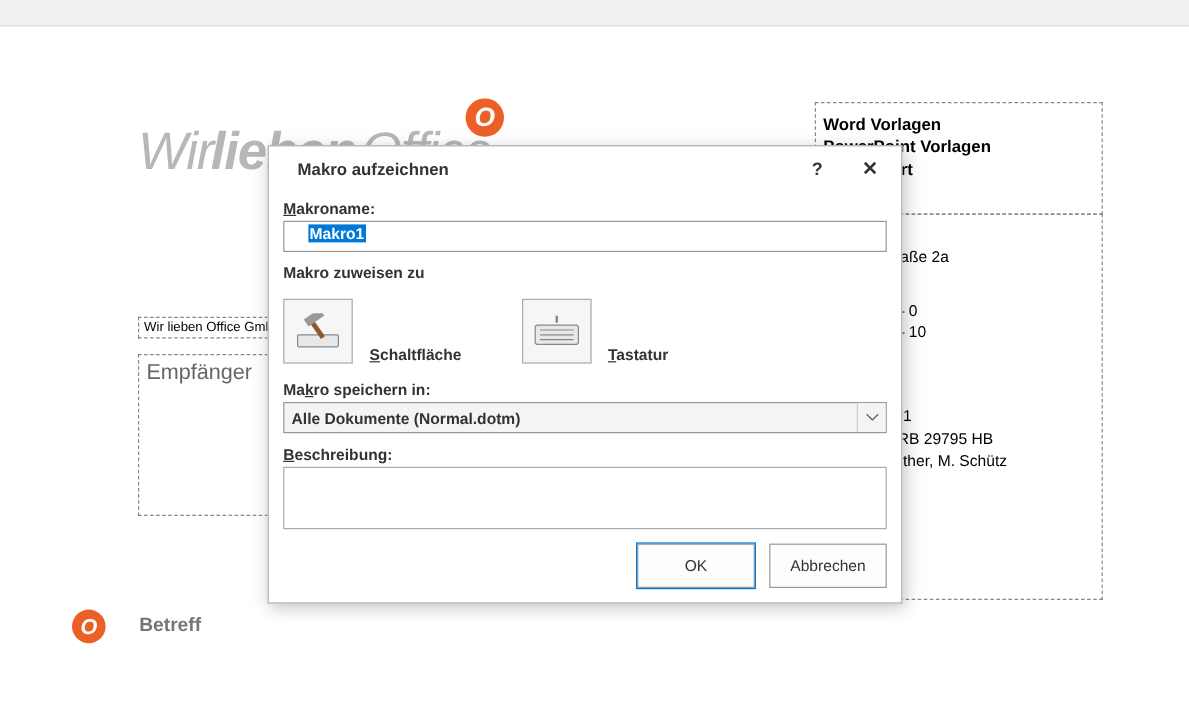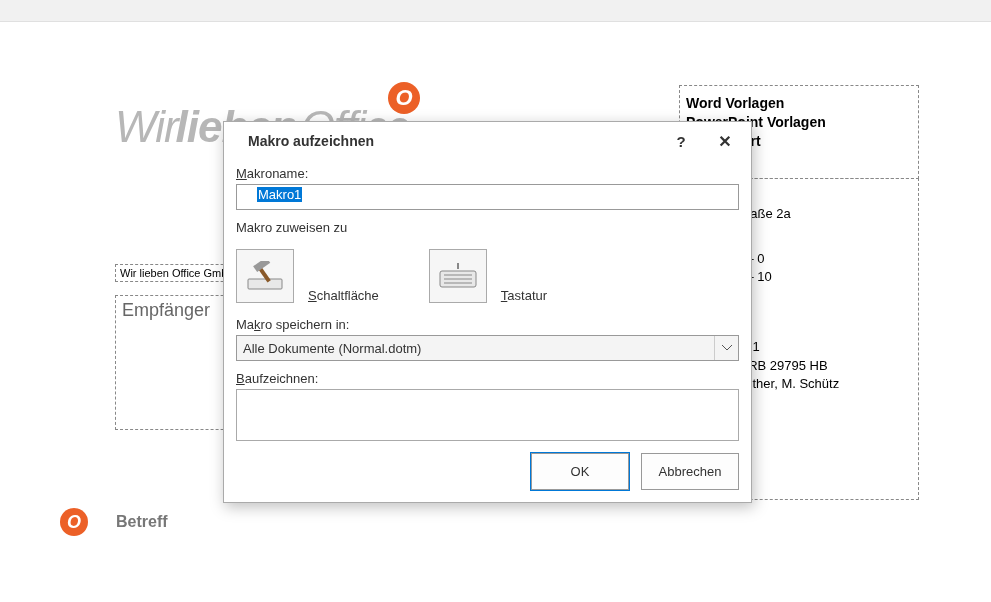--- a/index.html
+++ b/index.html
@@ -24,21 +24,21 @@
 
   .betreff-row { position: absolute; left: 60px; top: 486px; display: flex; align-items: center; }
   .betreff-row .mark { width: 28px; height: 28px; border-radius: 50%; background: #ec6027; color: #fff; font-weight: 800; font-style: italic; font-size: 18px; display: flex; align-items: center; justify-content: center; margin-right: 28px; }
   .betreff-row .text { font-size: 16px; font-weight: 700; color: #777; }
 
   
   .dialog { position: absolute; left: 223px; top: 99px; width: 529px; height: 382px; background: #fff; border: 1px solid #aaa; box-shadow: 2px 4px 14px rgba(0,0,0,0.25); font-size: 13px; color: #333; }
   .dlg-title { position: relative; height: 38px; display: flex; align-items: center; padding-left: 24px; font-size: 14px; font-weight: bold; }
   .dlg-help { position: absolute; right: 50px; top: 0; width: 40px; height: 38px; display: flex; align-items: center; justify-content: center; font-size: 15px; }
   .dlg-close { position: absolute; right: 6px; top: 0; width: 40px; height: 38px; display: flex; align-items: center; justify-content: center; font-size: 16px; }
-  .dlg-body { padding: 4px 12px 12px 12px; }
+  .dlg-body { padding: 4px 12px 12px 12px; font-weight: bold; }
   .dlg-label { font-size: 13px; margin-top: 2px; }
   .u { text-decoration: underline; }
   .input-text { width: 100%; height: 26px; border: 1px solid #999; margin-top: 3px; padding: 2px 20px; font-size: 13px; background: #fff; }
   .input-text.sel { background: #fff; }
   .input-text .seltext { background: #0078d7; color: #fff; padding: 0 1px; }
   .assign-row { display: flex; gap: 50px; margin-top: 14px; }
   .assign-item { display: flex; align-items: flex-end; gap: 14px; }
   .assign-icon-box { width: 58px; height: 54px; border: 1px solid #aaa; background: #f6f6f6; display: flex; align-items: center; justify-content: center; }
   .assign-item .captext { font-size: 13px; }
   .select-row { position: relative; margin-top: 3px; }
@@ -156,21 +156,21 @@
       <div class="select-row">
         <div class="select-box">Alle Dokumente (Normal.dotm)</div>
         <div class="select-arrow">
           <svg width="10" height="6" viewBox="0 0 10 6">
               <path d="M0 0 L5 5 L10 0" fill="none" stroke="#555"></path>
             </svg>
         </div>
       </div>
 
       <div class="dlg-label" style="margin-top:10px">
-        <span class="u">B</span><span>aufzeichnen:</span>
+        <span class="u">B</span><span>eschreibung:</span>
       </div>
       <div class="textarea"></div>
     </div>
     <div class="btn-row">
       <div class="btn primary">
         <span>OK</span>
       </div>
       <div class="btn">
         <span>Abbrechen</span>
       </div>

